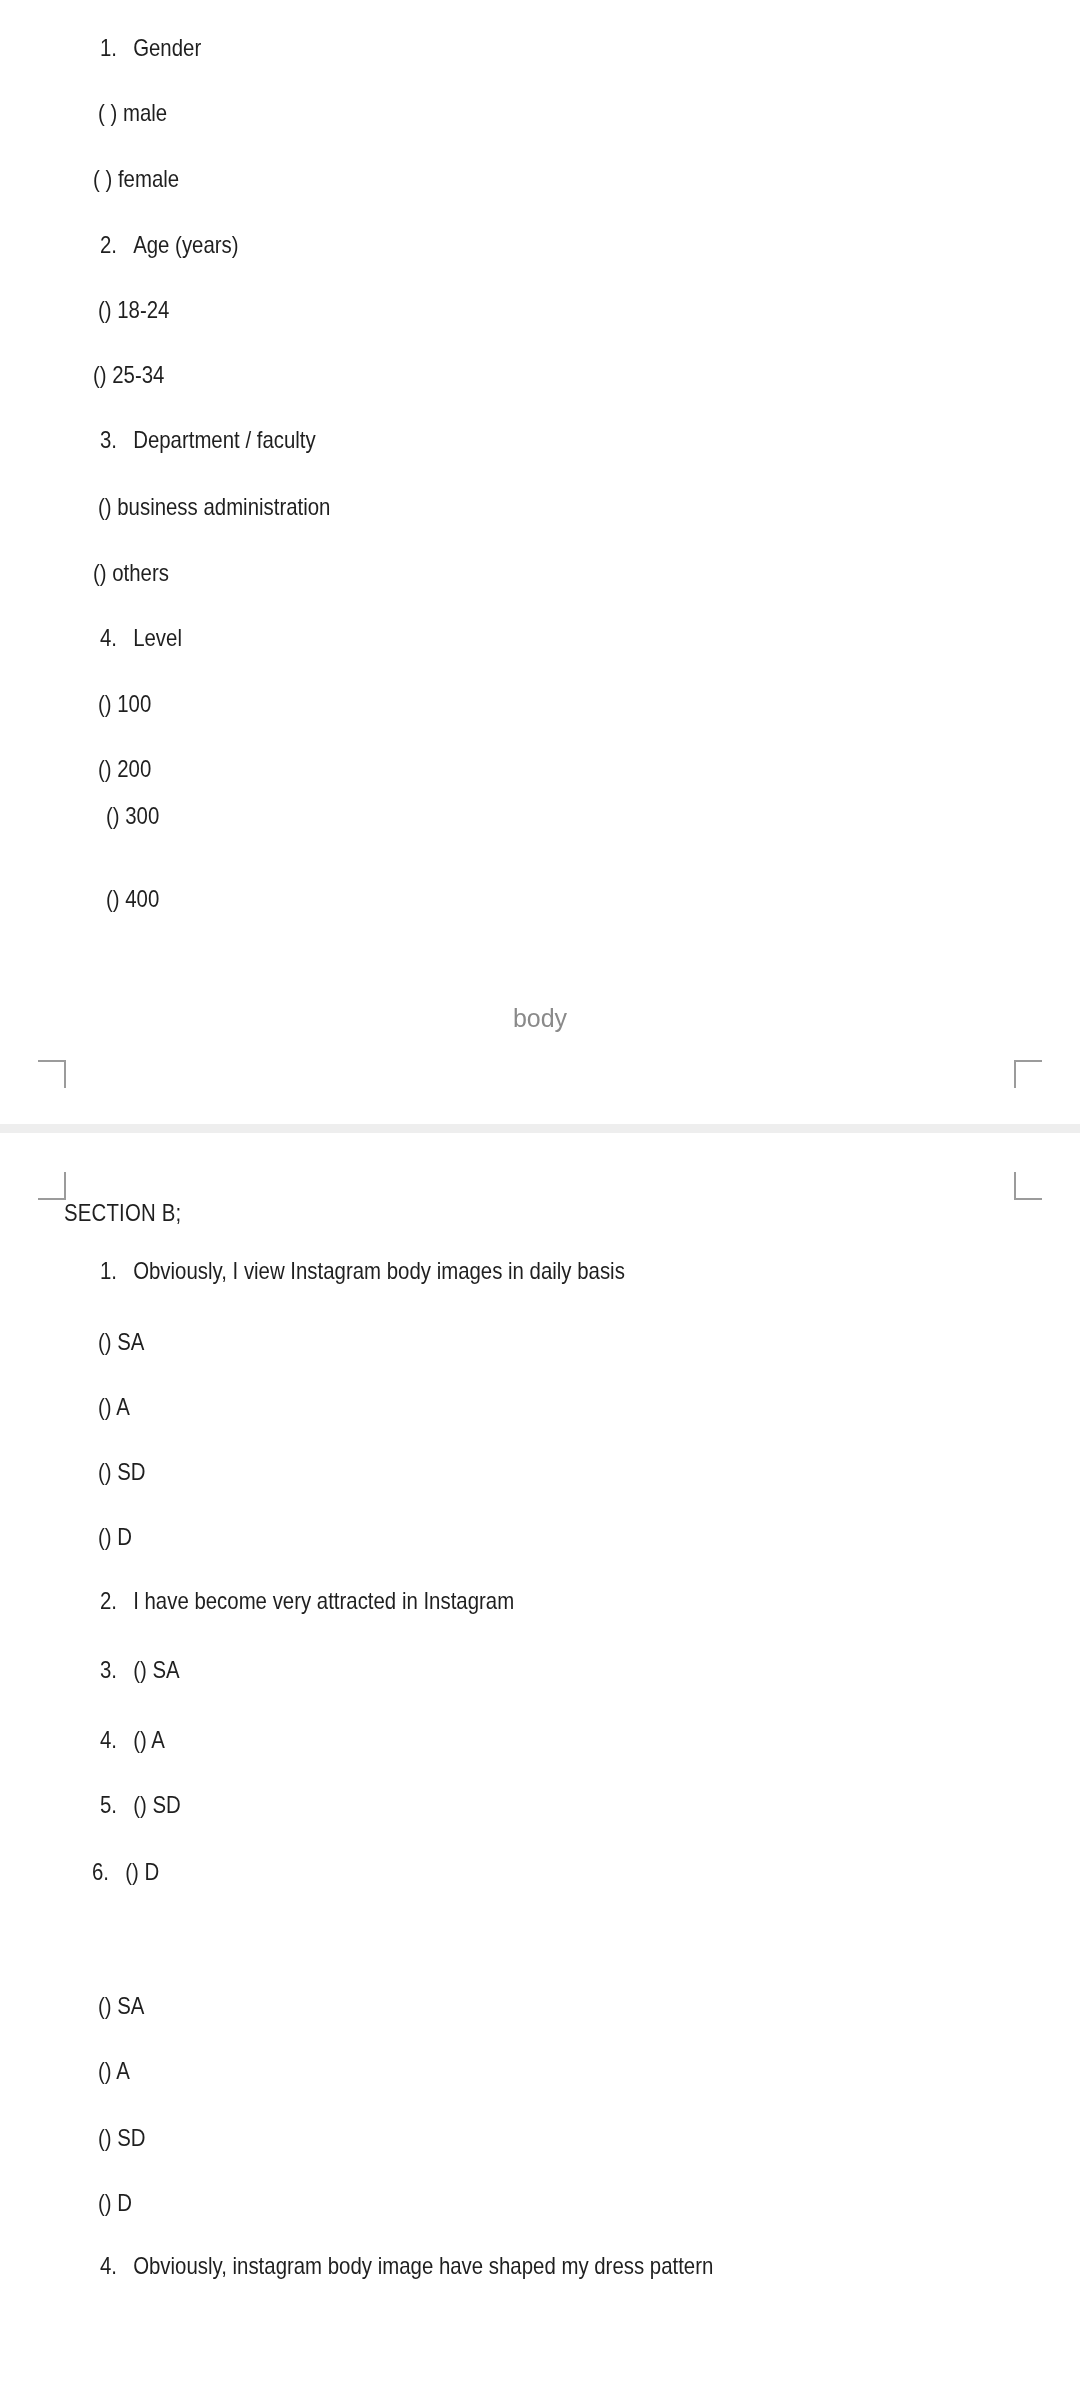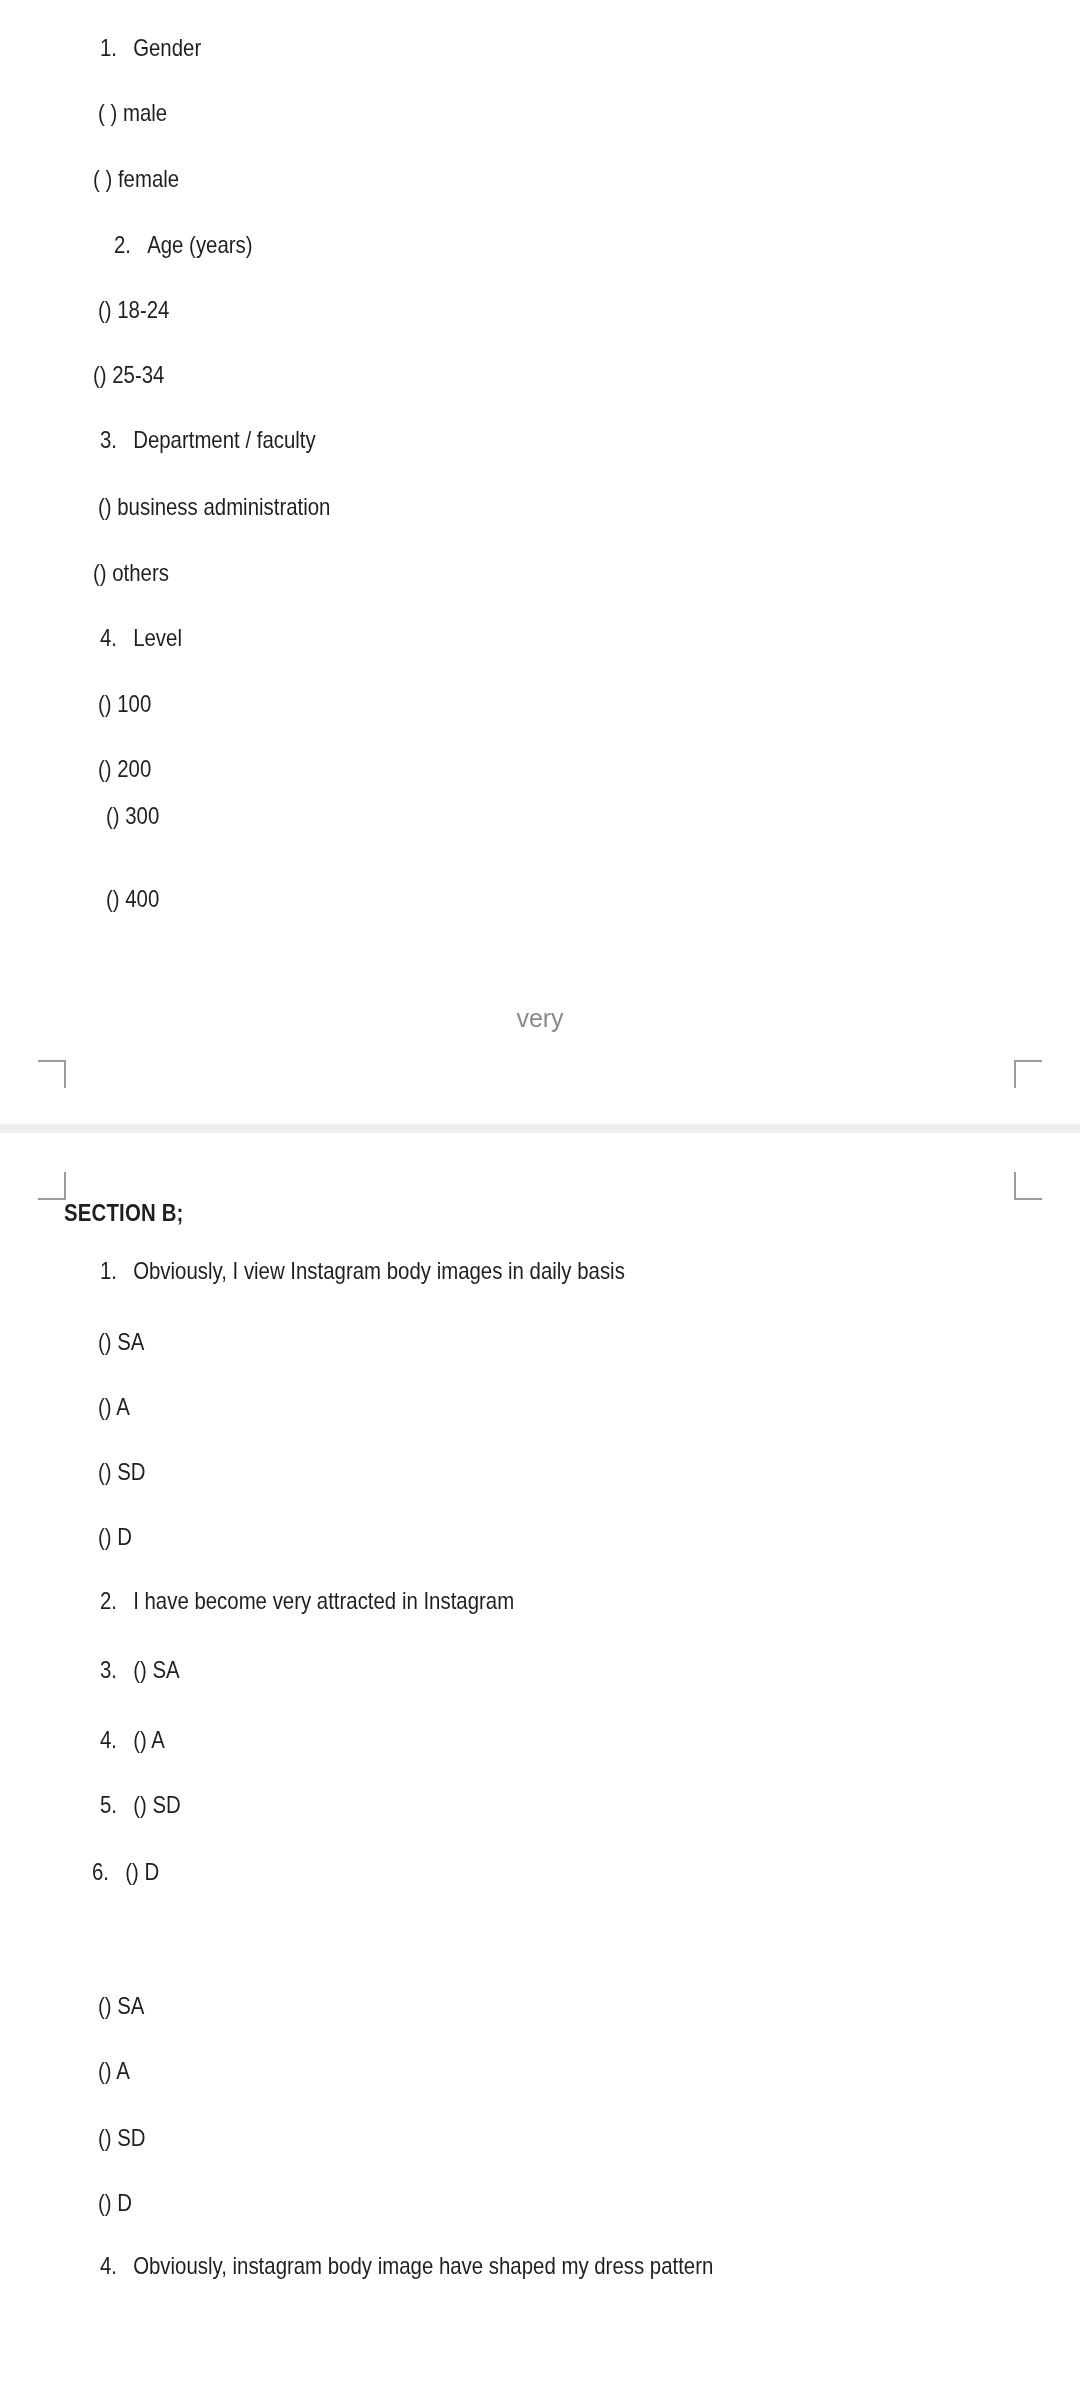--- a/index.html
+++ b/index.html
@@ -4,49 +4,49 @@
 <style>
   html,body{margin:0;padding:0;background:#ffffff;}
   .screen{
     position:relative;width:1080px;height:2287px;background:#ffffff;overflow:hidden;
     font-family:"Liberation Sans",sans-serif;color:#1f1f1f;
   }
   .line{position:absolute;font-size:24px;line-height:24px;white-space:pre;}
   .sx{display:inline-block;transform:scaleX(0.85);transform-origin:0 0;white-space:pre;}
   .num{display:inline-block;width:39px;}
   .footer{color:#8a8a8a;font-size:25px;}
-  .heading{letter-spacing:0.2px;font-weight:bold;}
+  .heading{letter-spacing:0.2px;}
   .gap-band{position:absolute;left:0;top:1124px;width:1080px;height:9px;background:#eeeeee;}
   .mark{position:absolute;width:26px;height:26px;border:0 solid #9b9b9b;}
   .mark.p1l{top:1060px;left:38px;border-top-width:2px;border-right-width:2px;}
   .mark.p1r{top:1060px;left:1014px;border-top-width:2px;border-left-width:2px;}
   .mark.p2l{top:1172px;left:38px;border-bottom-width:2px;border-right-width:2px;}
   .mark.p2r{top:1172px;left:1014px;border-bottom-width:2px;border-left-width:2px;}
 </style>
 </head>
 <body>
 
 <div class="screen">
 
   <div class="line" style="top:36px;left:100px"><span class="sx"><span class="num">1.</span><span>Gender</span></span></div>
   <div class="line" style="top:101px;left:98px"><span class="sx">( ) male</span></div>
   <div class="line" style="top:167px;left:93px"><span class="sx">( ) female</span></div>
-  <div class="line" style="top:233px;left:114px"><span class="sx"><span class="num">2.</span><span>Age (years)</span></span></div>
+  <div class="line" style="top:233px;left:100px"><span class="sx"><span class="num">2.</span><span>Age (years)</span></span></div>
   <div class="line" style="top:298px;left:98px"><span class="sx">() 18-24</span></div>
   <div class="line" style="top:363px;left:93px"><span class="sx">() 25-34</span></div>
   <div class="line" style="top:428px;left:100px"><span class="sx"><span class="num">3.</span><span>Department / faculty</span></span></div>
   <div class="line" style="top:495px;left:98px"><span class="sx">() business administration</span></div>
   <div class="line" style="top:561px;left:93px"><span class="sx">() others</span></div>
   <div class="line" style="top:626px;left:100px"><span class="sx"><span class="num">4.</span><span>Level</span></span></div>
   <div class="line" style="top:692px;left:98px"><span class="sx">() 100</span></div>
   <div class="line" style="top:757px;left:98px"><span class="sx">() 200</span></div>
   <div class="line" style="top:804px;left:106px"><span class="sx">() 300</span></div>
   <div class="line" style="top:887px;left:106px"><span class="sx">() 400</span></div>
 
-  <div class="line footer" style="top:1006px;left:0;width:100%;text-align:center">very</div>
+  <div class="line footer" style="top:1006px;left:0;width:100%;text-align:center">body</div>
 
   <div class="mark p1l"></div>
   <div class="mark p1r"></div>
 
   <div class="gap-band"></div>
 
   <div class="mark p2l"></div>
   <div class="mark p2r"></div>
 
   <div class="line heading" style="top:1201px;left:64px"><span class="sx">SECTION B;</span></div>

